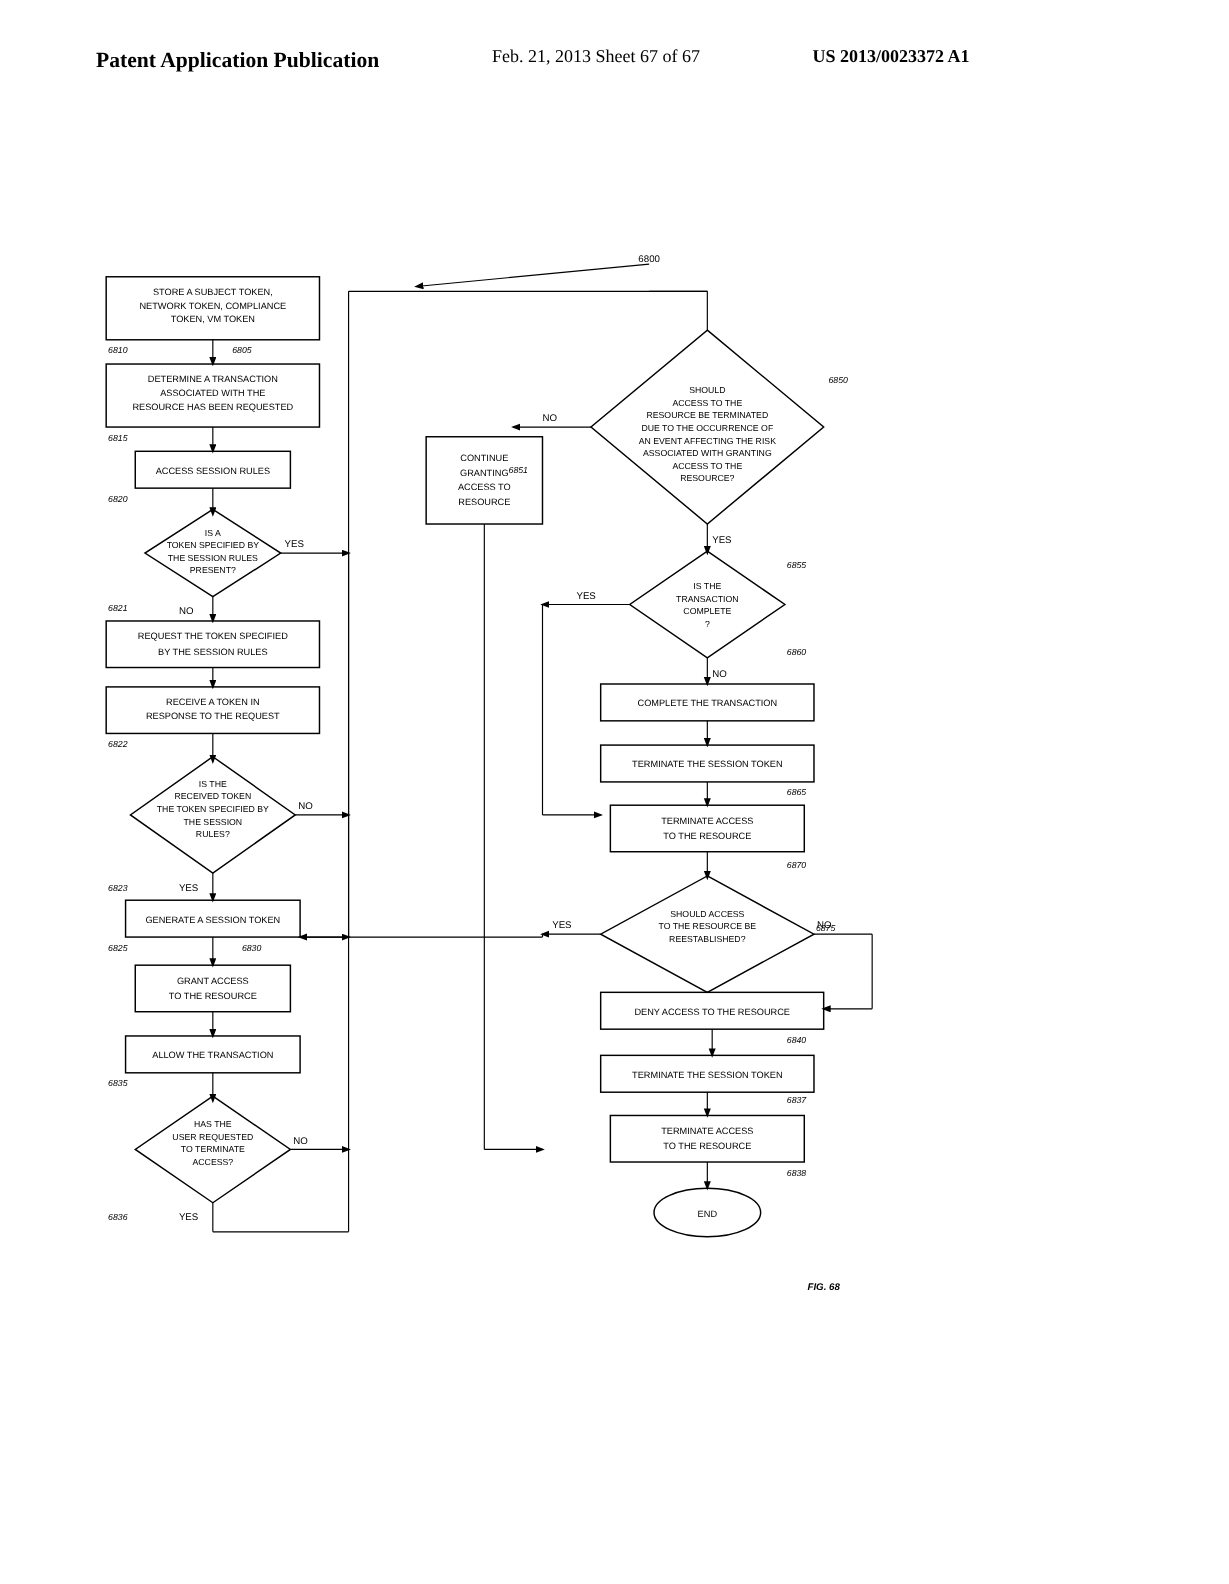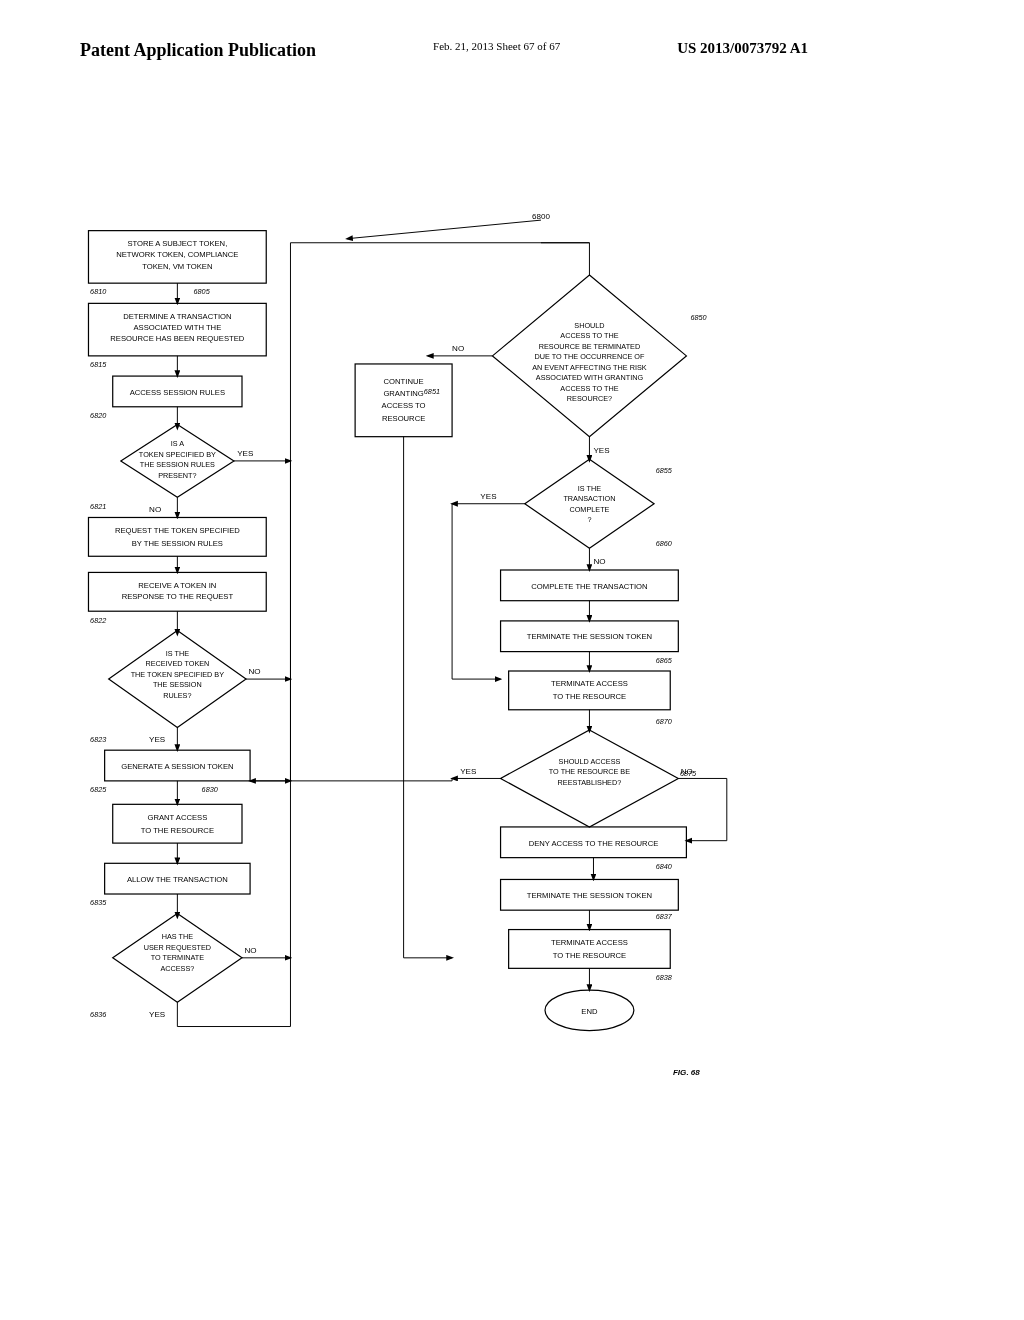--- a/index.html
+++ b/index.html
@@ -28,21 +28,21 @@
       border-bottom: none;
       margin-bottom: 10px;
     }
 
     .header-left {
       font-weight: bold;
       font-size: 18px;
     }
 
     .header-center {
-      font-size: 11px;
+      font-size: 15px;
       text-align: right;
     }
 
     .header-right {
       font-size: 15px;
       font-weight: bold;
     }
 
     .diagram-area {
       position: relative;
@@ -61,21 +61,21 @@
     }
   </style>
 </head>
 <body>
 
 <div class="page">
 
   <div class="header">
     <div class="header-left">Patent Application Publication</div>
     <div class="header-center">Feb. 21, 2013   Sheet 67 of 67</div>
-    <div class="header-right">US 2013/0073792 A1</div>
+    <div class="header-right">US 2013/0023372 A1</div>
   </div>
 
   <div class="diagram-area">
     <svg viewBox="0 0 1000 1180" xmlns="http://www.w3.org/2000/svg">
       <defs>
         <marker id="arrow" markerWidth="8" markerHeight="8" refX="6" refY="3" orient="auto">
           <path d="M0,0 L0,6 L8,3 z" fill="#000"></path>
         </marker>
       </defs>
 

